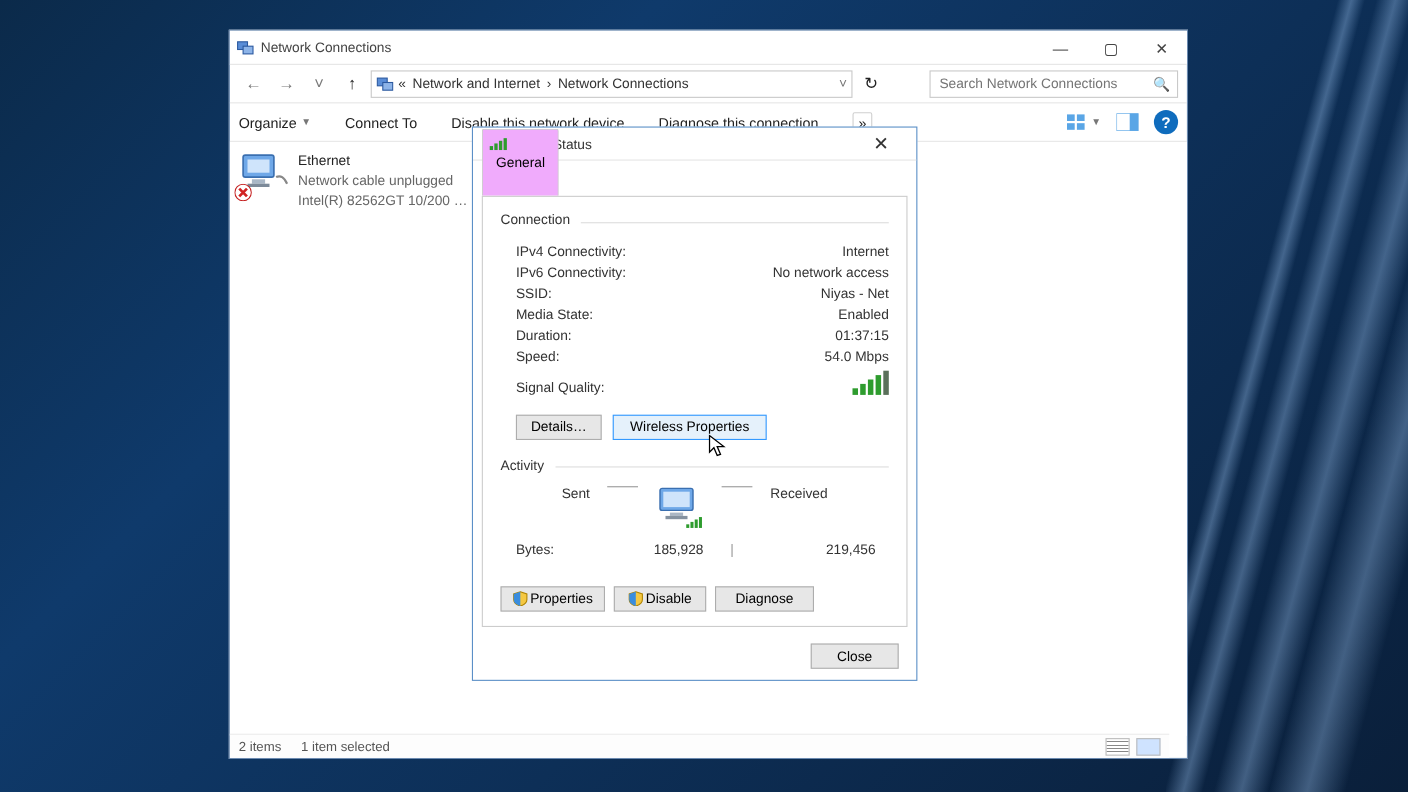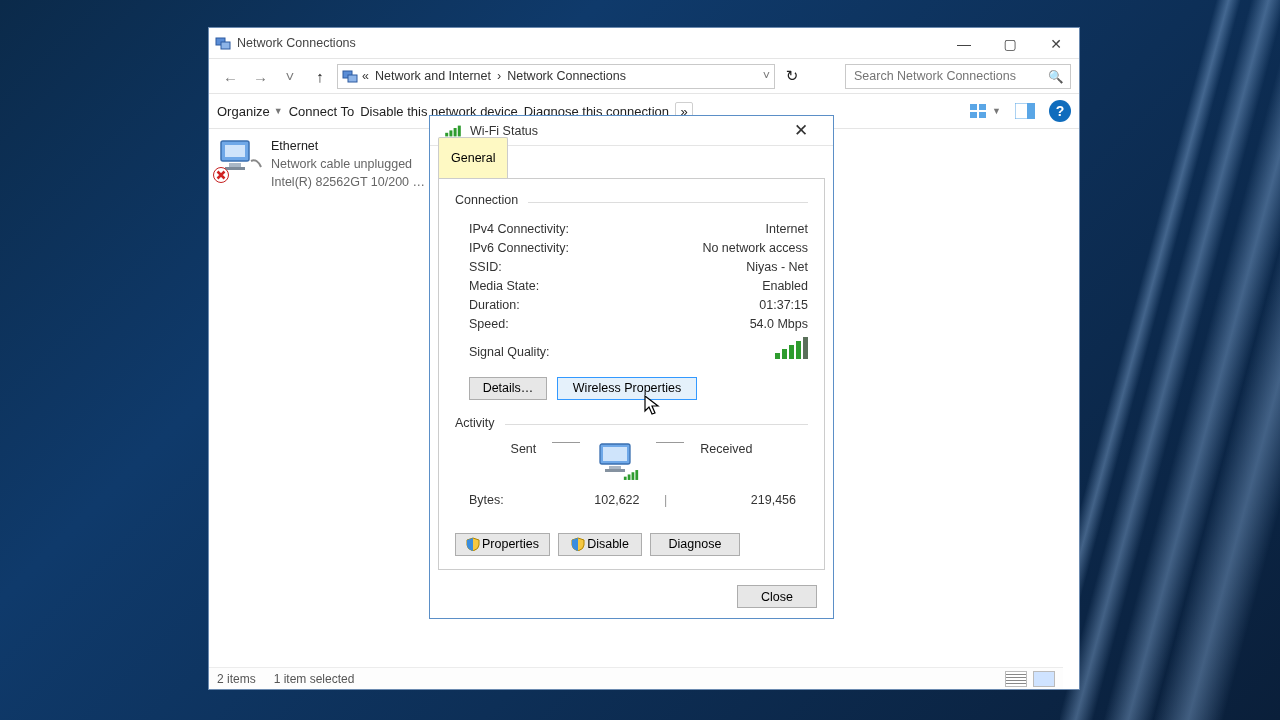--- a/index.html
+++ b/index.html
@@ -30,21 +30,21 @@
 
   .addrrow { height:35px; display:flex; align-items:center; border-bottom:1px solid #e5e5e5; padding:0 8px; gap:4px;}
   .navbtn { width:26px; height:26px; border:none; background:transparent; color:#7a7a7a; font-size:15px;}
   .navbtn.enabled{color:#222;}
   .addrbox { flex:1; height:25px; border:1px solid #c9c9c9; display:flex; align-items:center; padding:0 4px; font-size:12.5px; color:#333; gap:2px; min-width:0;}
   .addrbox .crumb { padding:0 2px;}
   .addrbox svg{flex:none}
   .searchbox { width:226px; height:25px; border:1px solid #c9c9c9; display:flex; align-items:center; padding:0 6px; font-size:12.5px; color:#777; gap:6px;margin-left:36px;}
   .searchbox input{border:none;outline:none;flex:1;font-size:12.5px;color:#222;background:transparent}
 
-  .cmdrow { height:35px; display:flex; align-items:center; border-bottom:1px solid #e5e5e5; padding:0 8px; font-size:13px; color:#222; gap:6px; position:relative;}
+  .cmdrow { height:35px; display:flex; align-items:center; border-bottom:1px solid #e5e5e5; padding:0 8px; font-size:13px; color:#222; gap:31px; position:relative;}
   .cmdrow .item{display:flex;align-items:center;gap:4px}
   .cmdrow .chev{display:inline-flex;align-items:center;justify-content:center;width:18px;height:18px;border:1px solid #cfcfcf;border-radius:2px}
   .cmdrow .right{margin-left:auto;display:flex;align-items:center;gap:14px}
   .help{width:22px;height:22px;border-radius:50%;background:#0f6cbd;color:#fff;display:flex;align-items:center;justify-content:center;font-size:14px;font-weight:bold}
 
   .content { position:relative; height:540px; background:#fff; }
   .networkitem { position:absolute; left:6px; top:8px; display:flex; gap:6px;}
   .networkitem .ico { width:50px; height:40px; position:relative;}
   .networkitem .txt { font-size:12.5px; color:#222; line-height:18px;}
   .networkitem .txt .l2{color:#666}
@@ -56,21 +56,21 @@
 
   
   .dialog {
     position:absolute; left:429px; top:115px; width:405px; height:504px;
     background:#fff; border:1px solid #5b8fc7;
     box-shadow: 0 0 0 1px rgba(0,0,0,0);
   }
   .dialog .dtitle { height:30px; display:flex; align-items:center; padding:0 10px; border-bottom:1px solid #e5e5e5; font-size:12.5px; color:#333;}
   .dialog .dtitle .closebtn{margin-left:auto;width:44px;height:28px;display:flex;align-items:center;justify-content:center;color:#333;font-size:17px}
   .tabset{height:32px;display:flex;align-items:flex-end;padding:0 8px}
-  .tab{border:1px solid #ccc;border-bottom:none;padding:13px 12px;font-size:12.5px;background:#fef9c3;border-radius:2px 2px 0 0}
+  .tab{border:1px solid #ccc;border-bottom:none;padding:23px 12px;font-size:12.5px;background:#f0abfc;border-radius:2px 2px 0 0}
   .tabpanel{border:1px solid #ccc;margin:0 8px;position:relative;height:392px;background:#fff}
   .dbody{padding:14px 16px 10px 16px;font-size:12.5px;color:#333}
   .grp-label{color:#333;margin-bottom:4px}
   .grp-line{height:1px;background:#ddd;flex:1}
   .grp-head{display:flex;align-items:center;gap:10px;margin-bottom:8px}
   table.kv{width:100%;border-collapse:collapse;font-size:12.5px}
   table.kv td{padding:2.5px 0}
   table.kv td.k{padding-left:14px;color:#333;white-space:nowrap}
   table.kv td.v{text-align:right;color:#333}
   .sigbars{display:inline-flex;align-items:flex-end;gap:2px}
@@ -285,21 +285,21 @@
               <span class="b2"></span>
               <span class="b3"></span>
               <span class="b4"></span>
             </span>
         </span>
         <div class="actline"></div>
         <span>Received</span>
       </div>
       <div class="byteswrap">
         <span class="lbl">Bytes:</span>
-        <span class="val">102,622</span>
+        <span class="val">185,928</span>
         <span class="sep">|</span>
         <span class="val">219,456</span>
       </div>
 
       <div class="btnrow" style="margin-top:26px;margin-left:0;gap:8px">
         <button class="winbtn" style="min-width:90px">
           <svg class="shield">
               <path d="M7 1 L13 3 V8 Q13 12 7 14 Q1 12 1 8 V3 Z" fill="#f5c842" stroke="#b08400"></path>
               <path d="M7 1 L7 14 Q1 12 1 8 V3 Z" fill="#3a8dde"></path>
             </svg><span>Properties</span>

